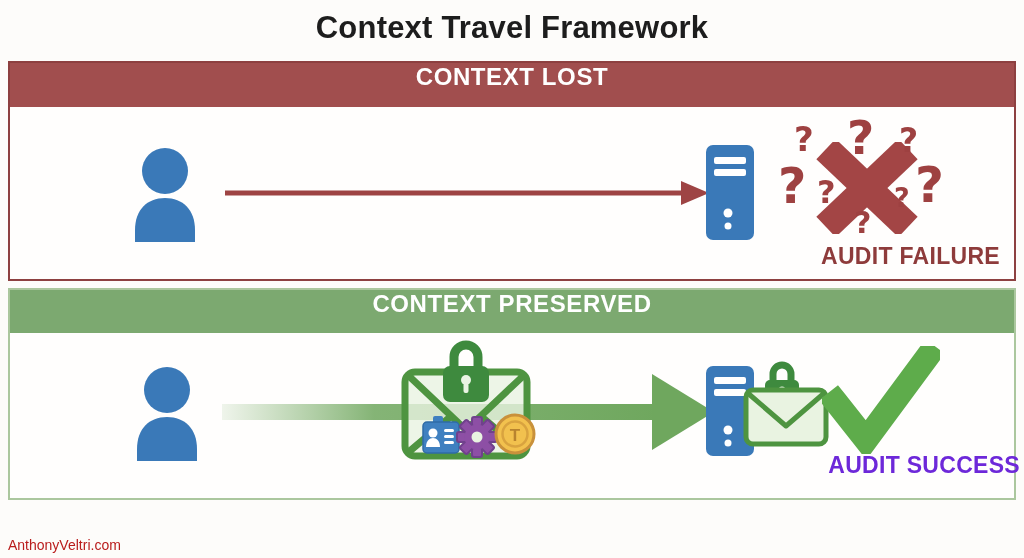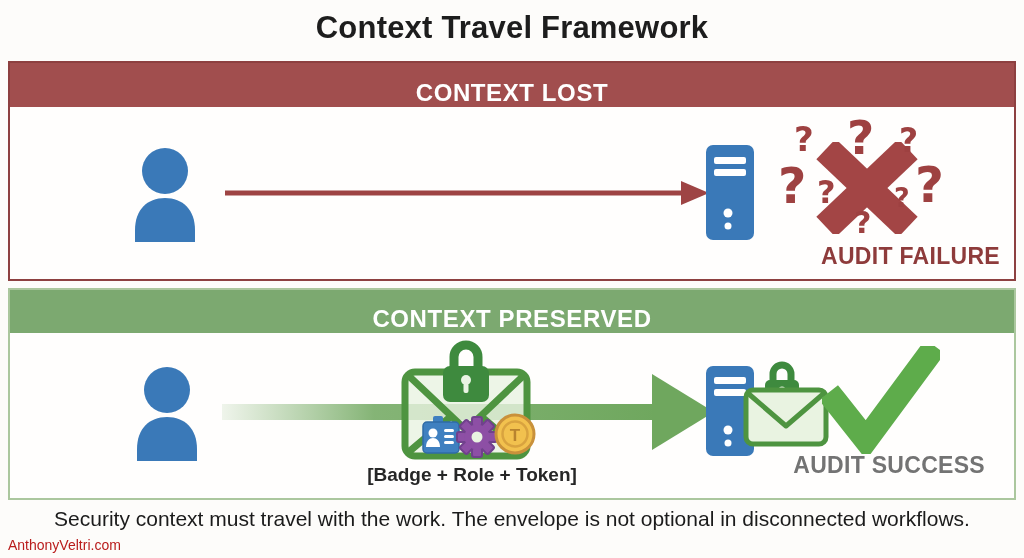--- a/index.html
+++ b/index.html
@@ -9,35 +9,35 @@
   }
   .title{
     position:absolute;top:10px;left:0;width:1024px;text-align:center;
     font-size:31px;font-weight:700;color:#1d1d1d;letter-spacing:.2px;margin:0;
   }
   .panel{position:absolute;left:8px;width:1008px;box-sizing:border-box;background:#fffefd;}
   .panel-lost{top:61px;height:220px;border:2px solid #8d4040;}
   .panel-preserved{top:288px;height:212px;border:2px solid #abc79e;}
   .panel-header{
     position:absolute;top:0;left:0;right:0;height:44px;
-    display:flex;align-items:flex-end;justify-content:center;
+    display:flex;align-items:flex-start;justify-content:center;
     color:#ffffff;font-size:24px;font-weight:700;letter-spacing:.6px;
   }
   .panel-lost .panel-header{background:#a14e4e;}
   .panel-preserved .panel-header{background:#7ca970;height:43px;}
   .panel-body{position:absolute;inset:0;}
 
   .abs{position:absolute;}
   .arrow-label{
     position:absolute;left:290px;top:95px;width:330px;text-align:center;
     font-size:19px;color:#9c4646;font-weight:400;
   }
   .result-label{position:absolute;text-align:right;font-weight:700;font-size:23px;letter-spacing:.3px;}
   .result-failure{left:728px;top:180px;width:262px;color:#8e3b3b;}
-  .result-success{left:713px;top:162px;width:262px;color:#737373;}
+  .result-success{left:748px;top:162px;width:262px;color:#6d28d9;}
   .qcluster{position:absolute;left:760px;top:51px;width:195px;height:135px;}
   .qm{position:absolute;font-weight:700;color:#9e4141;line-height:1;font-family:"DejaVu Sans","Liberation Sans",sans-serif;}
   .envelope-label{
     position:absolute;left:307px;top:174px;width:310px;text-align:center;
     font-size:19px;font-weight:700;color:#262626;
   }
   .caption{
     position:absolute;top:507px;left:0;width:1024px;text-align:center;
     font-size:21px;color:#1b1b1b;font-weight:400;margin:0;
   }
@@ -149,21 +149,20 @@
           <circle r="12.5" fill="#8d4fa5"></circle>
           <circle r="5.5" fill="#e9f3e1"></circle>
         </g>
         <g>
           <circle cx="118" cy="94" r="19" fill="#f2c14e" stroke="#c9913b" stroke-width="3"></circle>
           <circle cx="118" cy="94" r="12.5" fill="none" stroke="#d9a33f" stroke-width="2.5"></circle>
           <text x="118" y="101" text-anchor="middle" font-family="Liberation Sans, sans-serif" font-size="17" font-weight="bold" fill="#b8832f">T</text>
         </g>
       </svg>
 
-      <div class="envelope-label">[Badge + Role + Token]</div>
 
       <svg class="abs" style="left:696px;top:76px;" width="48" height="90" viewBox="0 0 48 90">
         <rect x="0" y="0" width="48" height="90" rx="7" fill="#3a79b8"></rect>
         <rect x="8" y="11" width="32" height="7" rx="2" fill="#ffffff"></rect>
         <rect x="8" y="23" width="32" height="7" rx="2" fill="#ffffff"></rect>
         <circle cx="22" cy="64" r="4.5" fill="#ffffff"></circle>
         <circle cx="22" cy="77" r="3.5" fill="#ffffff"></circle>
       </svg>
 
       <svg class="abs" style="left:730px;top:64px;" width="92" height="95" viewBox="0 0 92 95">
@@ -178,17 +177,16 @@
       </svg>
 
       <svg class="abs" style="left:812px;top:56px;" width="118" height="108" viewBox="0 0 118 108">
         <path d="M14 56 L44 94 L106 10" fill="none" stroke="#5eac4b" stroke-width="24" stroke-linecap="square"></path>
       </svg>
 
       <div class="result-label result-success">AUDIT SUCCESS</div>
     </div>
   </section>
 
-  <p class="caption">Security context must travel with the work. The envelope is not optional in disconnected workflows.</p>
 
   <div class="watermark">AnthonyVeltri.com</div>
 
 </div>
 
 </body></html>

